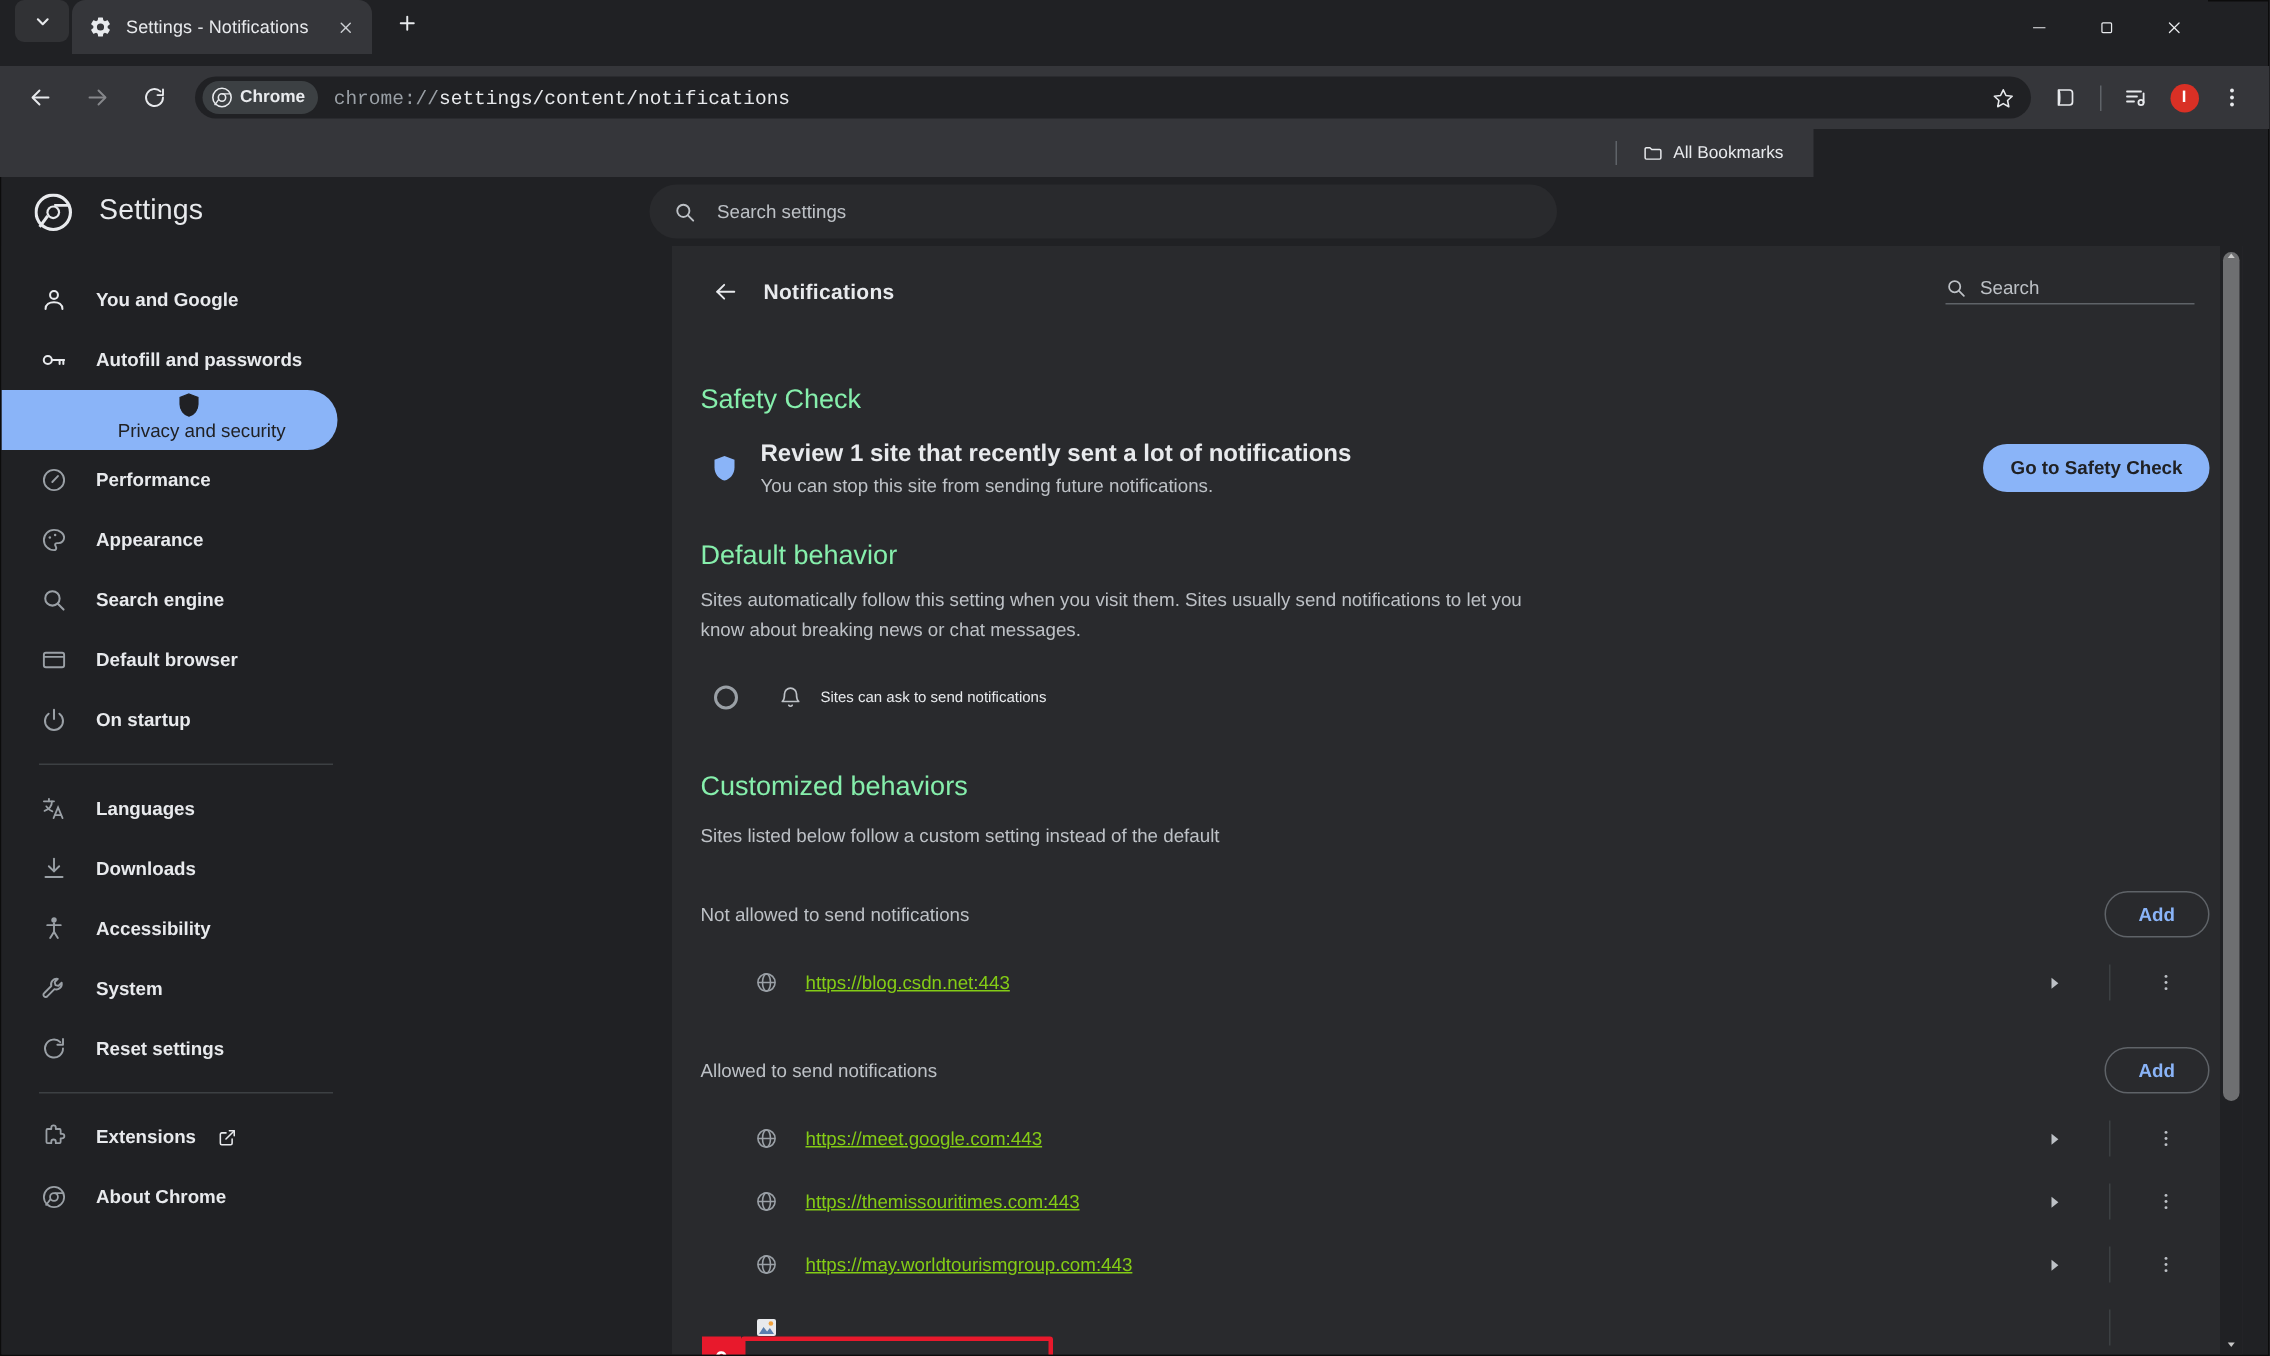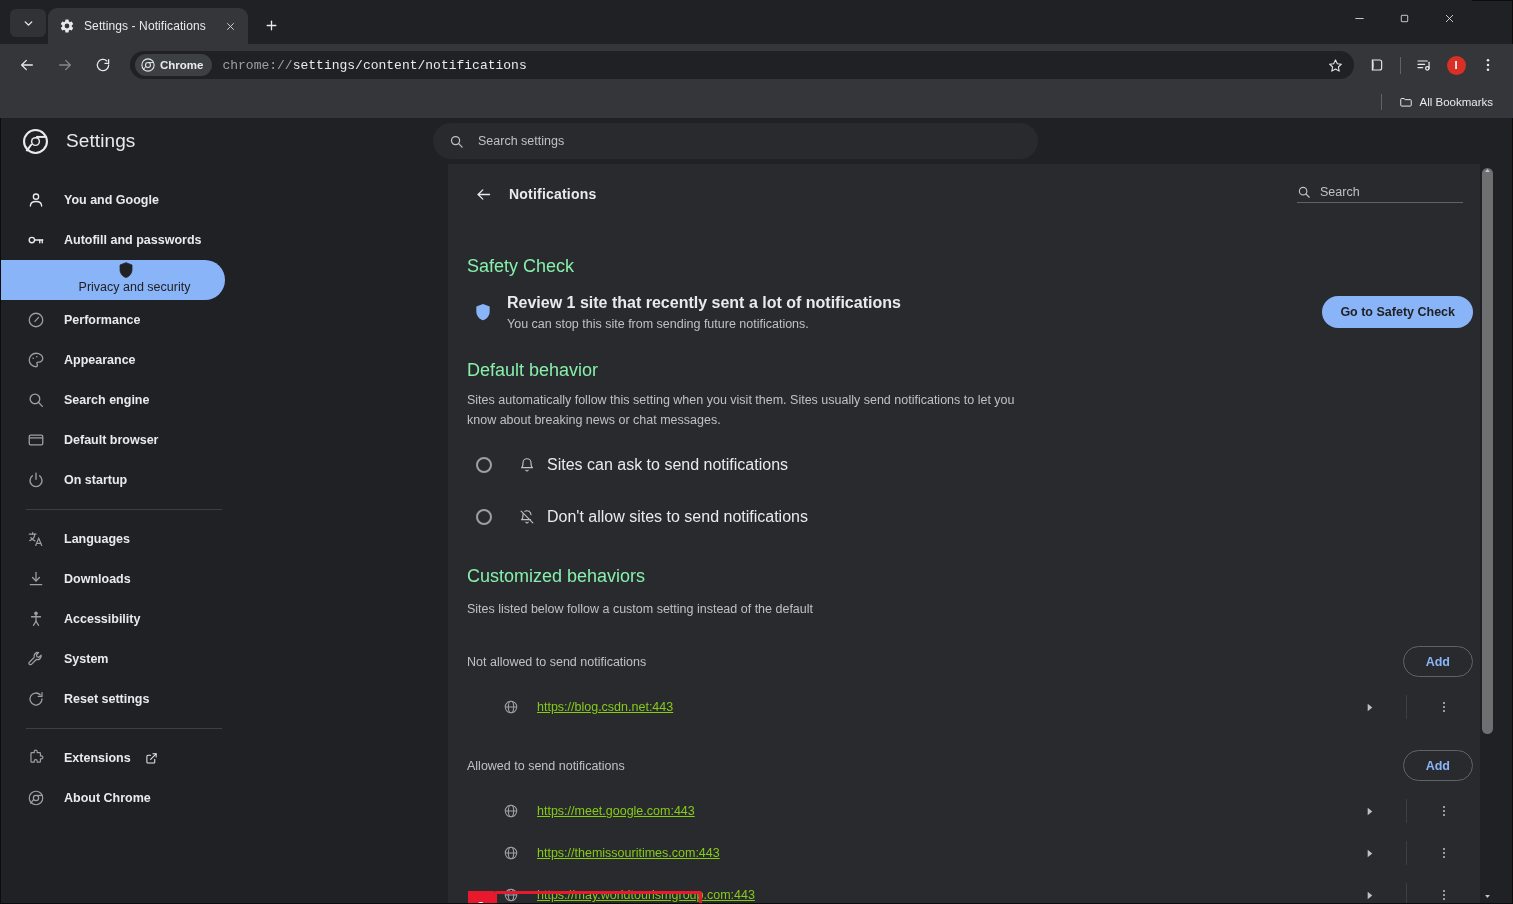--- a/index.html
+++ b/index.html
@@ -18,21 +18,21 @@
   }
   .outer-border {
     position: absolute; left: 0; top: 0; width: 1513px; height: 904px;
     border: 1px solid #0c0c0c;
   }
 
   
   #tabstrip {
     position: absolute; left: 0; top: 0; width: 1472px; height: 44px;
     background: #202124;
-    display: flex; align-items: flex-end;
+    display: flex; 
   }
   .tab-list-btn {
     width: 36px; height: 28px; margin: 0 2px 7px 10px;
     border-radius: 6px; background: #313235;
     display: flex; align-items: center; justify-content: center;
     cursor: pointer;
   }
   .tab-list-btn svg { width: 13px; height: 13px; }
 
   .tab {
@@ -114,21 +114,21 @@
   .tb-icon svg { width: 16px; height: 16px; }
   .tb-sep { width: 1px; height: 17px; background: #5f6368; margin: 0 6px; }
   .profile-av {
     width: 19px; height: 19px; border-radius: 50%; background: #d93025;
     display: flex; align-items: center; justify-content: center;
     color: #fff; font-size: 11px; font-weight: bold;
   }
 
   
   #bookmarks {
-    position: absolute; left: 0; top: 86px; width: 1513px; height: 32px;
+    position: absolute; left: 0; top: 86px; width: 1209px; height: 32px;
     background: #35363a; display: flex; align-items: center; justify-content: flex-end; text-align: right;
   }
   .bm-sep { width: 1px; height: 16px; background: #5f6368; margin-right: 13px; }
   .bm-item {
     display: flex; align-items: center; gap: 7px; margin-right: 16px; cursor: pointer;
     padding: 3px 4px; border-radius: 4px;
   }
   .bm-item .label { color: #e8eaed; font-size: 11.5px; }
   .bm-item svg { width: 14px; height: 14px; }
 
@@ -218,21 +218,21 @@
   
   .radio-row {
     display: flex; align-items: center; height: 46px; cursor: pointer; gap: 0;
   }
   .radio {
     width: 16px; height: 16px; border: 2px solid #9aa0a6; border-radius: 50%;
     flex: 0 0 16px; margin-left: 9px;
   }
   .radio-ico { width: 18px; height: 18px; margin-left: 26px; display:flex; align-items:center; justify-content:center; }
   .radio-ico svg { width: 16px; height: 16px; }
-  .radio-label { color: #e8eaed; font-size: 16px; margin-left: 11px; }
+  .radio-label { color: #e8eaed; font-size: 10px; margin-left: 11px; }
 
   
   .list-head {
     display: flex; align-items: center; height: 48px; margin-top: 4px;
   }
   .list-head .t { color: #bdc1c6; font-size: 12.5px; }
   .add-btn {
     margin-left: auto; background: transparent; color: #8ab4f8;
     border: 1px solid #5f6368; border-radius: 16px; height: 31px;
     padding: 0 22px; font-size: 12.5px; font-weight: bold; cursor: pointer;
@@ -662,32 +662,20 @@
             <span class="radio"></span>
             <span class="radio-ico">
               <svg viewBox="0 0 24 24" fill="none" stroke="#bdc1c6" stroke-width="1.7" stroke-linecap="round" stroke-linejoin="round">
                   <path d="M18 8.6a6 6 0 1 0-12 0c0 6-2.2 7.4-2.2 7.4h16.4S18 14.6 18 8.6z"></path>
                   <path d="M13.7 19.8a2 2 0 0 1-3.4 0"></path>
                 </svg>
             </span>
             <span class="radio-label">Sites can ask to send notifications</span>
           </div>
 
-          <div class="radio-row" style="margin-top:6px;">
-            <span class="radio"></span>
-            <span class="radio-ico">
-              <svg viewBox="0 0 24 24" fill="none" stroke="#bdc1c6" stroke-width="1.7" stroke-linecap="round" stroke-linejoin="round">
-                  <path d="M18 8.6a6 6 0 0 0-9.1-5.1"></path>
-                  <path d="M6.2 6.8A6 6 0 0 0 6 8.6c0 6-2.2 7.4-2.2 7.4h13.3"></path>
-                  <path d="M13.7 19.8a2 2 0 0 1-3.4 0"></path>
-                  <line x1="3.2" y1="3.2" x2="20.8" y2="20.8"></line>
-                </svg>
-            </span>
-            <span class="radio-label">Don't allow sites to send notifications</span>
-          </div>
         </div>
 
         <div class="section" style="margin-top:26px;">
           <div class="sec-title">Customized behaviors</div>
           <div class="sec-desc" style="margin-top:12px;">Sites listed below follow a custom setting instead of the default</div>
 
           <div class="list-head" style="margin-top:18px;">
             <span class="t">Not allowed to send notifications</span>
             <button class="add-btn">Add</button>
           </div>

